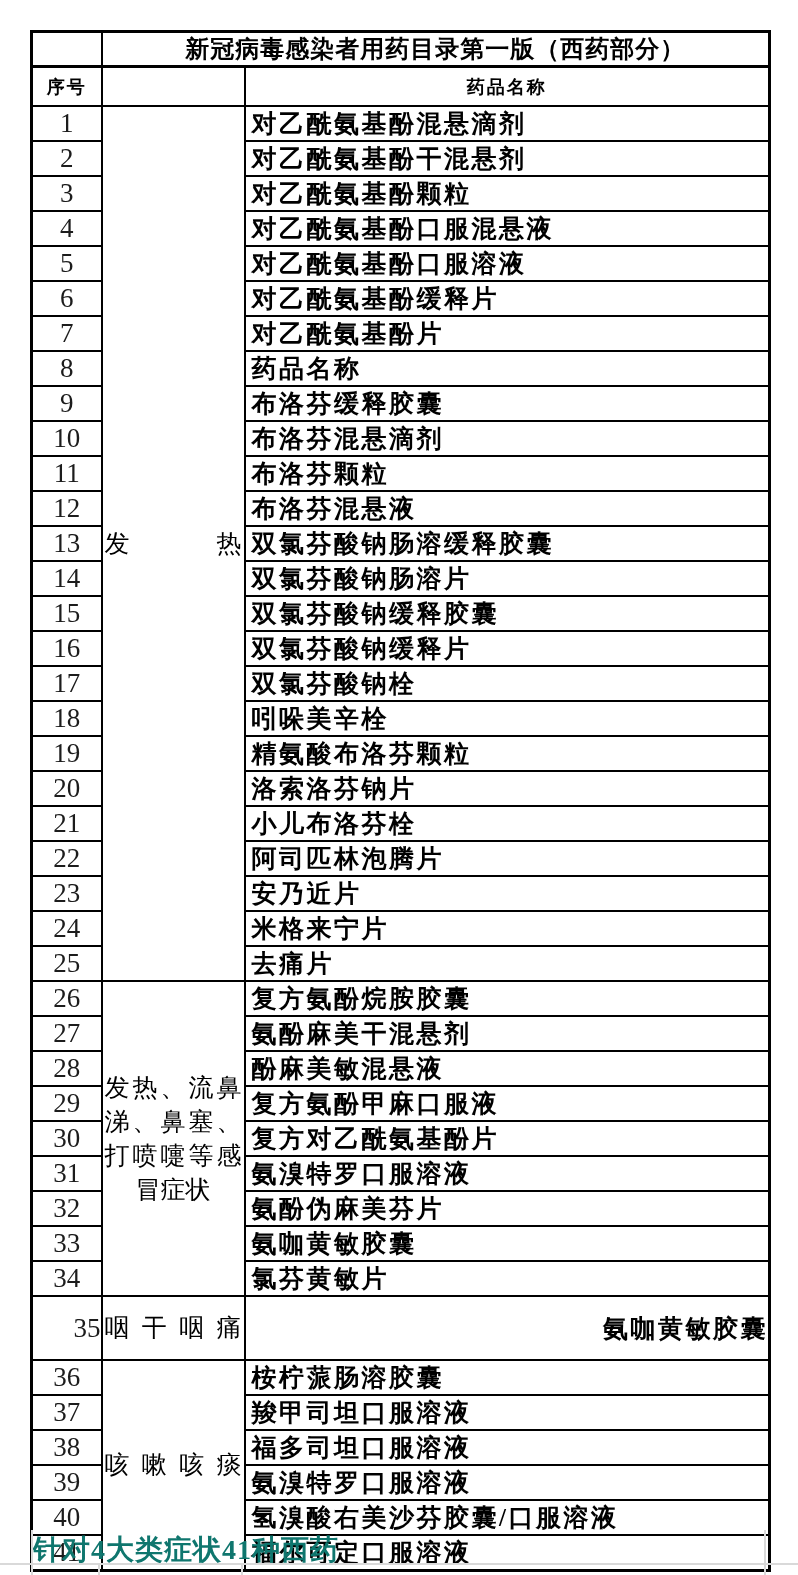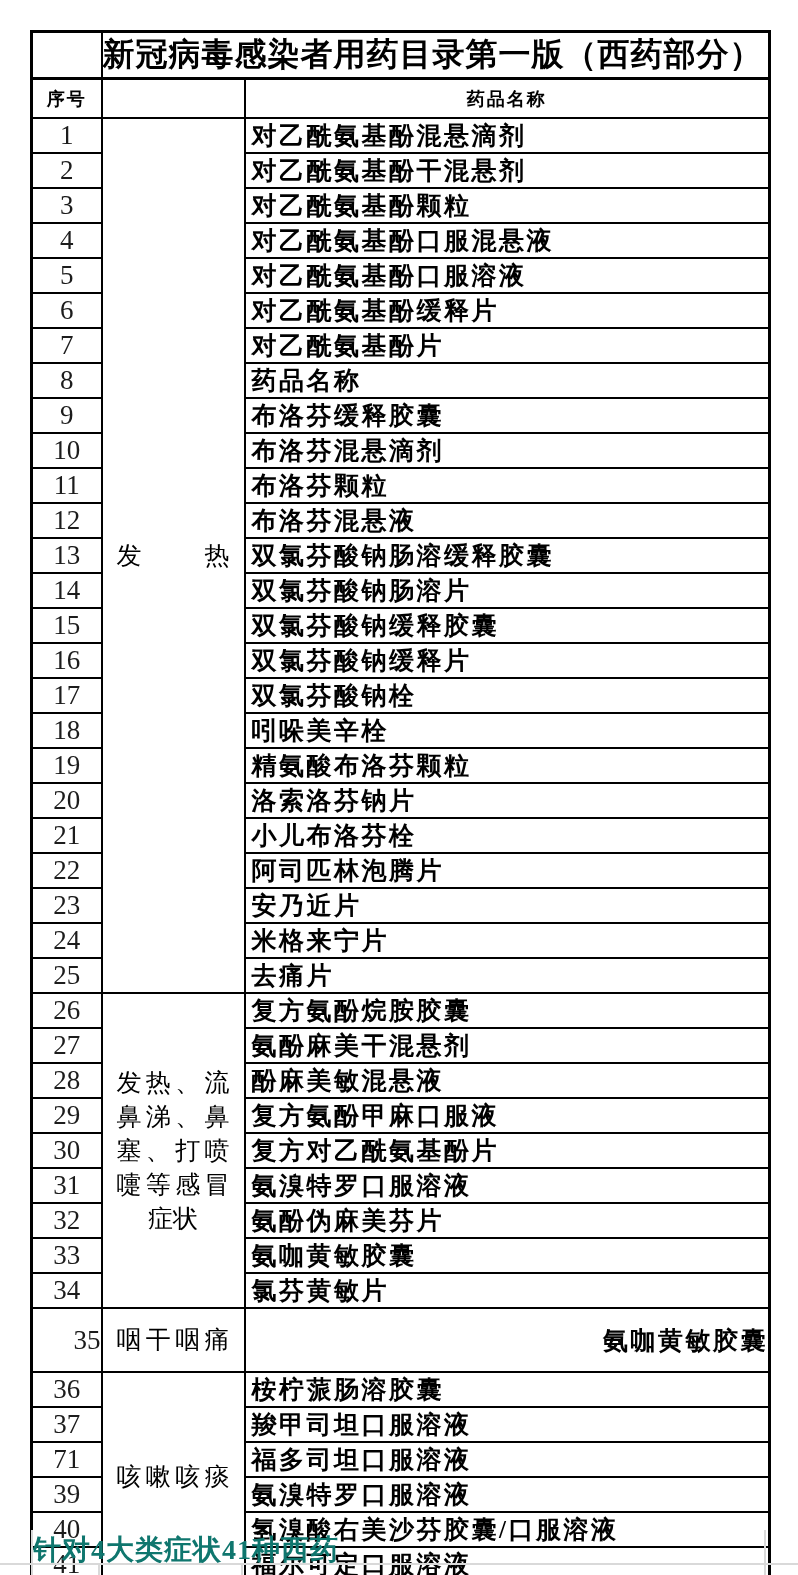--- a/index.html
+++ b/index.html
@@ -33,23 +33,23 @@
     border: 2px solid #000;
     padding: 0;
     overflow: hidden;
     vertical-align: middle;
   }
 
   
   tr.title-row td { height: 30px; border-bottom-width: 3px; }
   td.title {
     font-weight: bold;
-    font-size: 32px;
+    font-size: 24px;
     letter-spacing: 1px;
-    text-align: left;
+    text-align: center;
     white-space: nowrap;
   }
 
   
   tr.header-row td { height: 37px; }
   td.hdr {
     font-weight: bold;
     font-size: 18px;
     text-align: center;
     letter-spacing: 2px;
@@ -67,21 +67,21 @@
   td.name {
     font-size: 25px;
     padding-left: 6px;
     letter-spacing: 2.5px;
     white-space: nowrap;
     font-weight: bold;
   }
   td.cat {
     font-size: 25px;
     line-height: 34px;
-    padding: 0 14px;
+    padding: 0 2px;
     text-align: justify;
     text-align-last: justify;
   }
   td.cat.multi {
     text-align: justify;
     text-align-last: center;
   }
 
   .footer-note {
     position: absolute;
@@ -269,21 +269,21 @@
         <tr>
           <td class="no">36</td>
           <td class="cat" rowspan="6">咳嗽咳痰</td>
           <td class="name">桉柠蒎肠溶胶囊</td>
         </tr>
         <tr>
           <td class="no">37</td>
           <td class="name">羧甲司坦口服溶液</td>
         </tr>
         <tr>
-          <td class="no">71</td>
+          <td class="no">38</td>
           <td class="name">福多司坦口服溶液</td>
         </tr>
         <tr>
           <td class="no">39</td>
           <td class="name">氨溴特罗口服溶液</td>
         </tr>
         <tr>
           <td class="no">40</td>
           <td class="name">氢溴酸右美沙芬胶囊/口服溶液</td>
         </tr>

